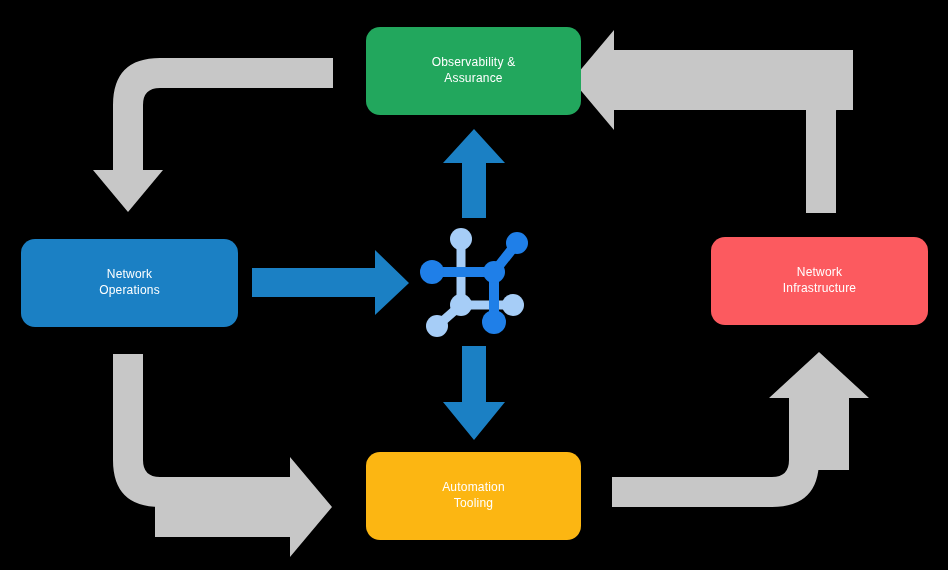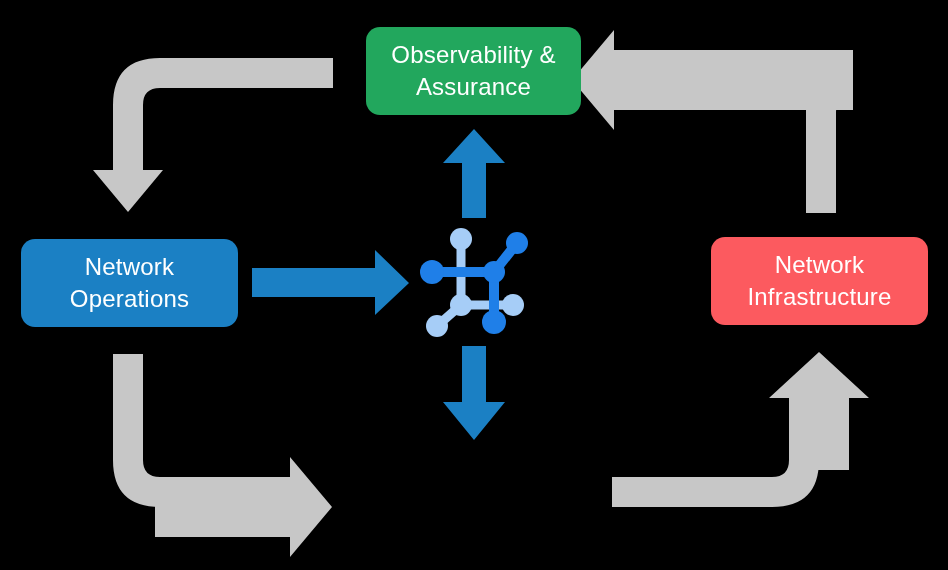--- a/index.html
+++ b/index.html
@@ -19,21 +19,21 @@
     overflow: hidden;
   }
   .node-box {
     position: absolute;
     display: flex;
     align-items: center;
     justify-content: center;
     text-align: center;
     border-radius: 14px;
     color: #ffffff;
-    font-size: 24px;
+    font-size: 12px;
     line-height: 1.32;
     letter-spacing: 0.2px;
     box-sizing: border-box;
     padding: 4px 10px;
     white-space: pre-line;
     font-family: "Liberation Sans", sans-serif;
   }
   #box-observability {
     left: 366px;
     top: 27px;
@@ -153,14 +153,16 @@
 
   <div class="node-box" id="box-observability" style="background: rgb(34, 167, 93); color: rgb(255, 255, 255);">Observability &amp;
 Assurance</div>
 
   <div class="node-box" id="box-operations" style="background: rgb(27, 128, 196); color: rgb(255, 255, 255);">Network
 Operations</div>
 
   <div class="node-box" id="box-infrastructure" style="background: rgb(252, 90, 95); color: rgb(255, 255, 255);">Network
 Infrastructure</div>
 
+  <div class="node-box" id="box-automation" style="background: rgb(252, 182, 18); color: rgb(255, 255, 255);">Automation
+Tooling</div>
 
 </div>
 
 </body></html>

